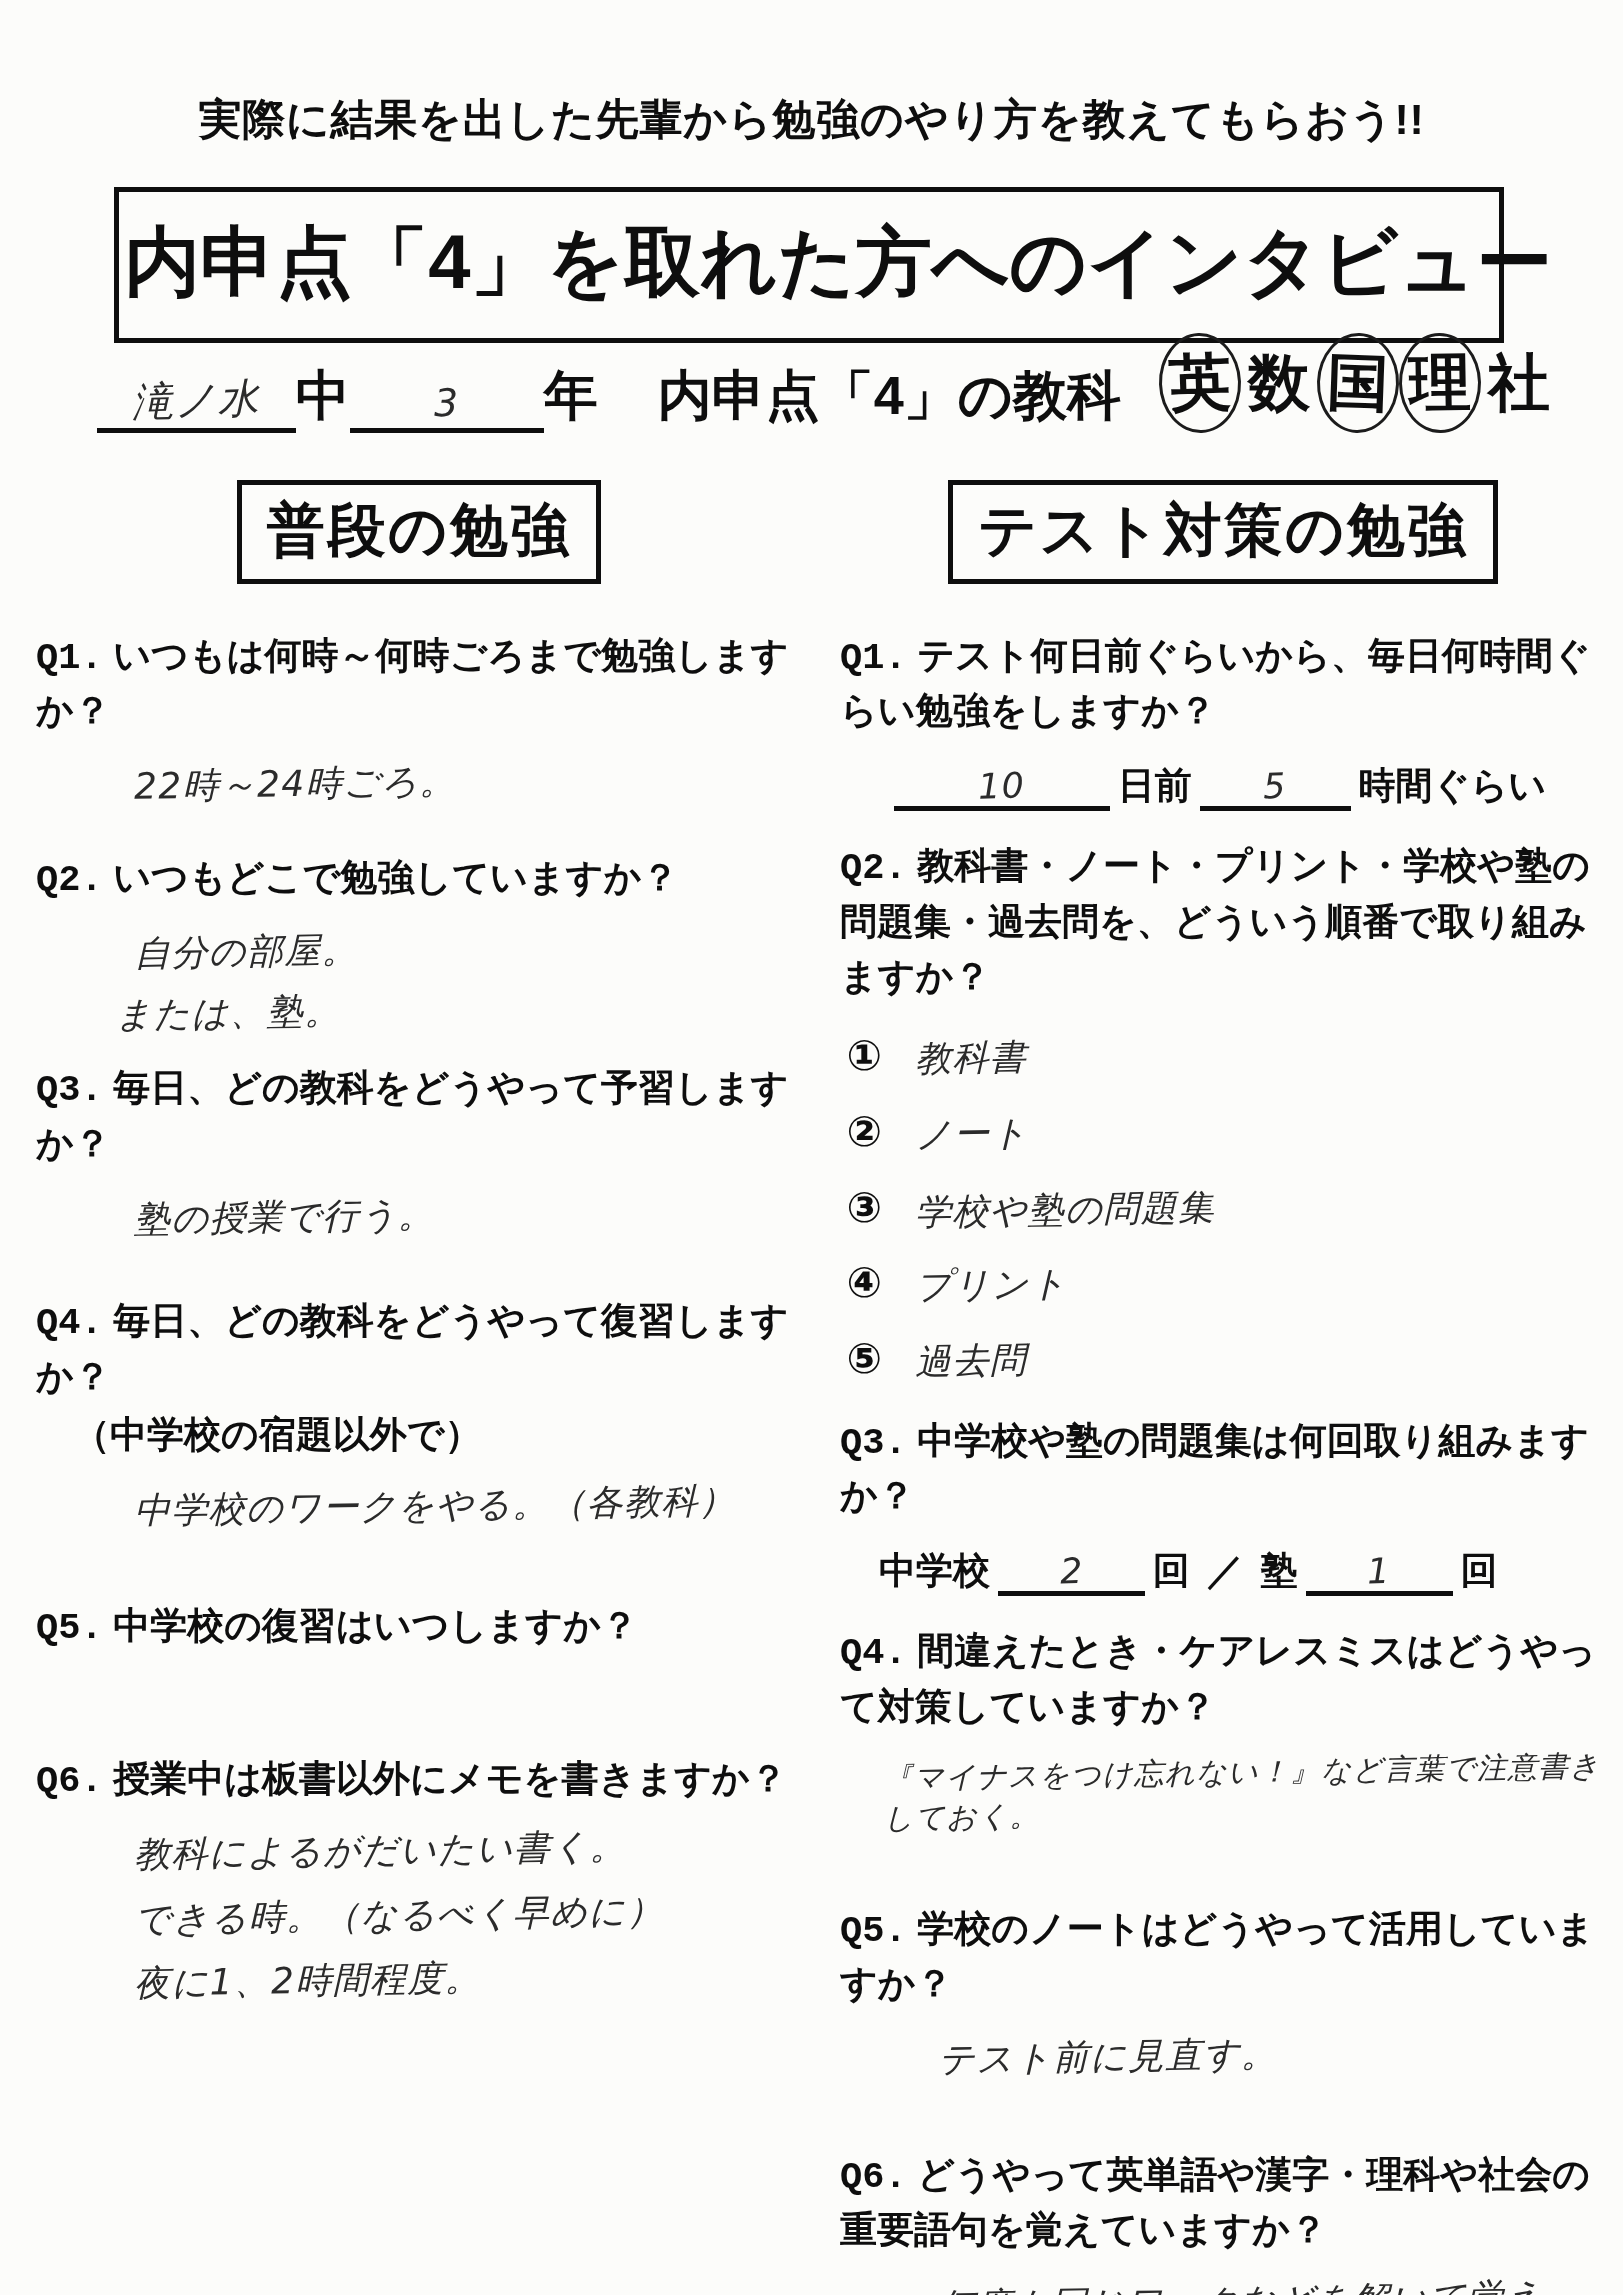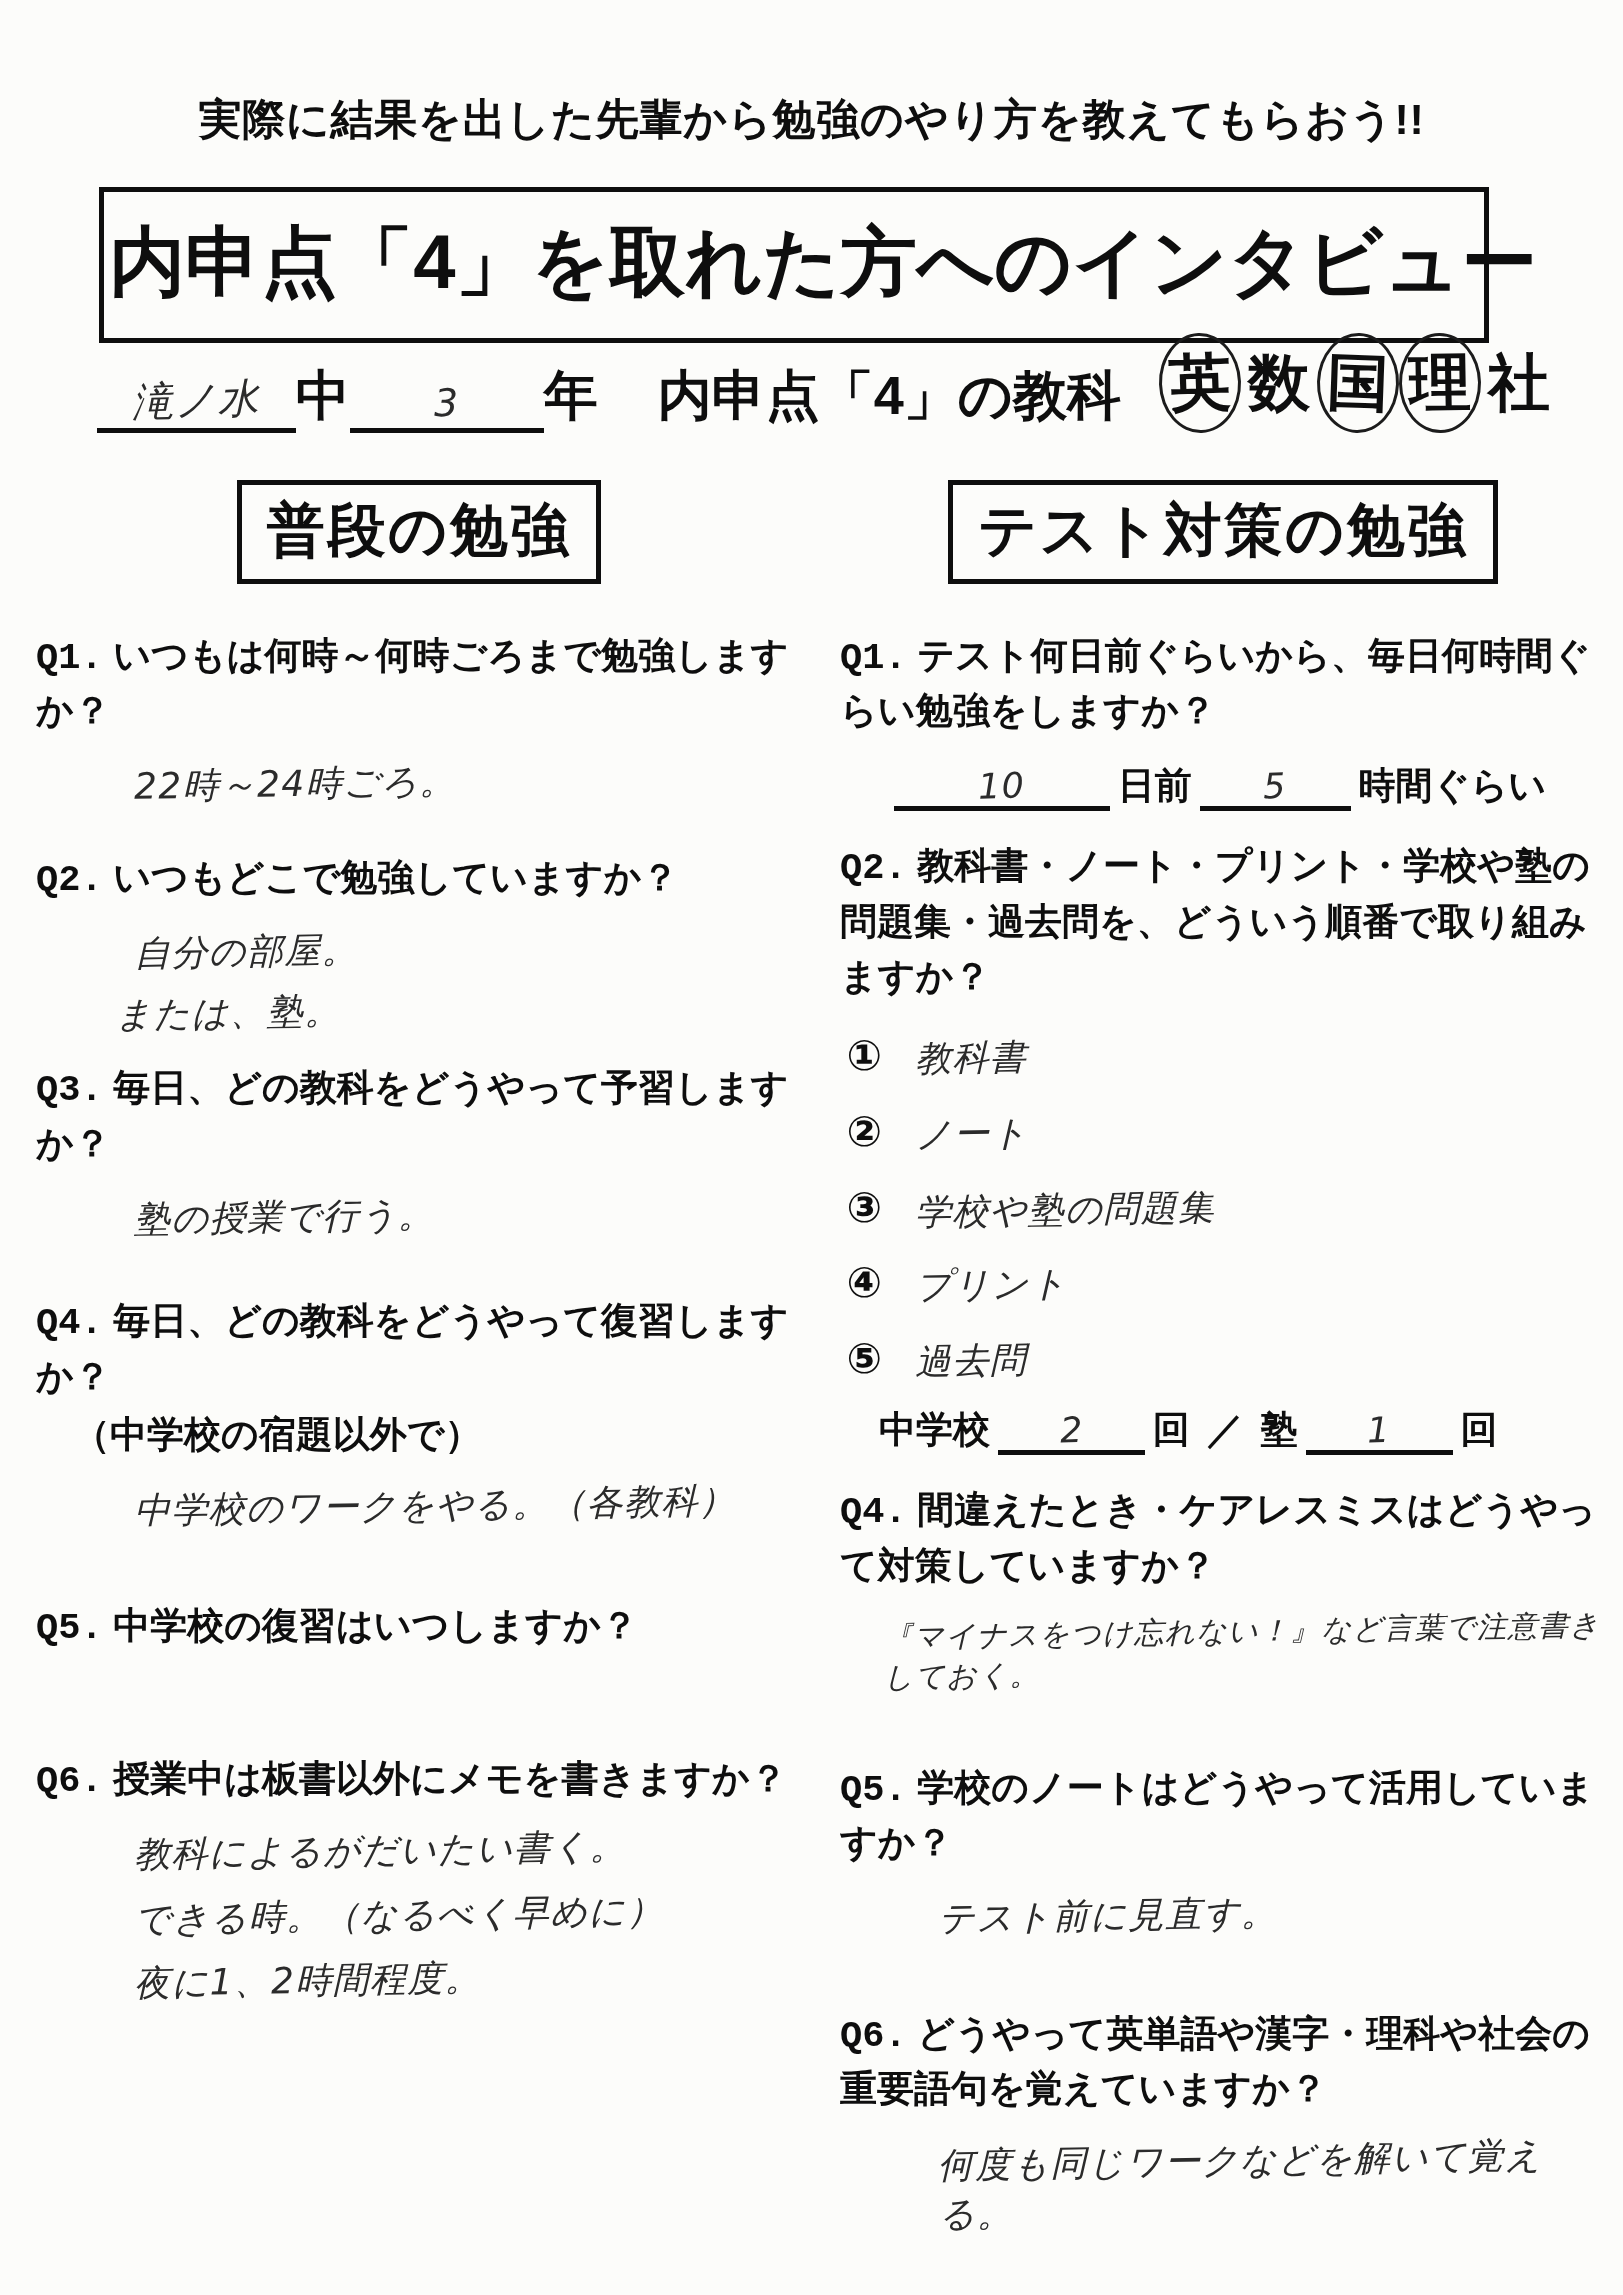--- a/index.html
+++ b/index.html
@@ -7,21 +7,21 @@
     width:1623px;height:2295px;position:relative;
     background:#fcfcfa;color:#0e0e0e;
     font-family:"Liberation Sans","DejaVu Sans",sans-serif;
     overflow:hidden;
   }
   .headline{
     position:absolute;top:91px;left:0;width:100%;
     text-align:center;font-size:43px;font-weight:900;letter-spacing:0.7px;
   }
   .title-box{
-    position:absolute;top:187px;left:99px;width:1390px;box-sizing:border-box;
+    position:absolute;top:187px;left:114px;width:1390px;box-sizing:border-box;
     border:5.9px solid #0e0e0e;padding:19.6px 5.2px 23.6px;text-align:center;
     font-size:76px;font-weight:900;white-space:nowrap;letter-spacing:0;
   }
   .info-line{
     position:absolute;top:333px;left:97px;width:1460px;
     display:flex;align-items:flex-end;white-space:nowrap;
     font-size:54px;font-weight:900;
   }
   .blank{display:inline-block;border-bottom:5.2px solid #0e0e0e;text-align:center;vertical-align:baseline;}
   .blank.school{width:288px;}
@@ -180,20 +180,23 @@
     </div>
     <div class="olist-row">
       <span class="marker">④</span>
       <span class="hw">プリント</span>
     </div>
     <div class="olist-row">
       <span class="marker">⑤</span>
       <span class="hw">過去問</span>
     </div>
 
+    <div class="q mt-sm">
+      <span class="qno">Q3.</span><span>中学校や塾の問題集は何回取り組みますか？</span>
+    </div>
     <div class="fill-line fill-r3">
       <span class="lbl">中学校</span>
       <span class="blank"><span class="hw">2</span></span>
       <span class="lbl">回</span>
       <span class="lbl sep">／</span>
       <span class="lbl">塾</span>
       <span class="blank"><span class="hw">1</span></span>
       <span class="lbl">回</span>
     </div>
 

